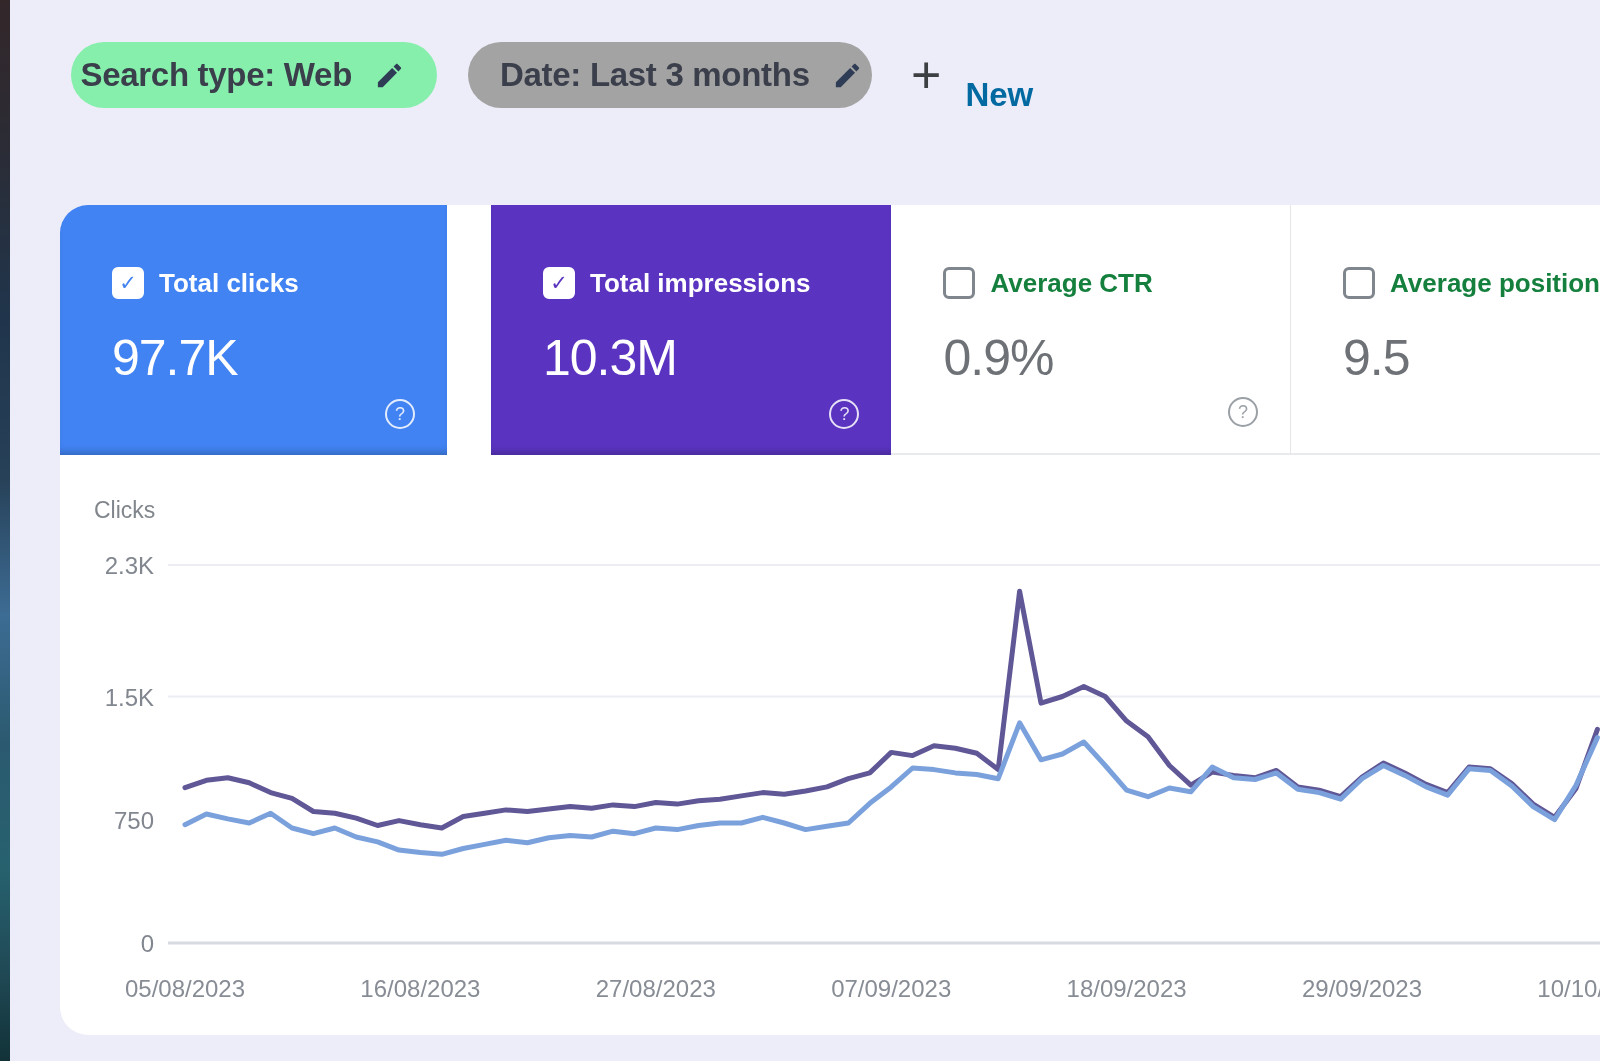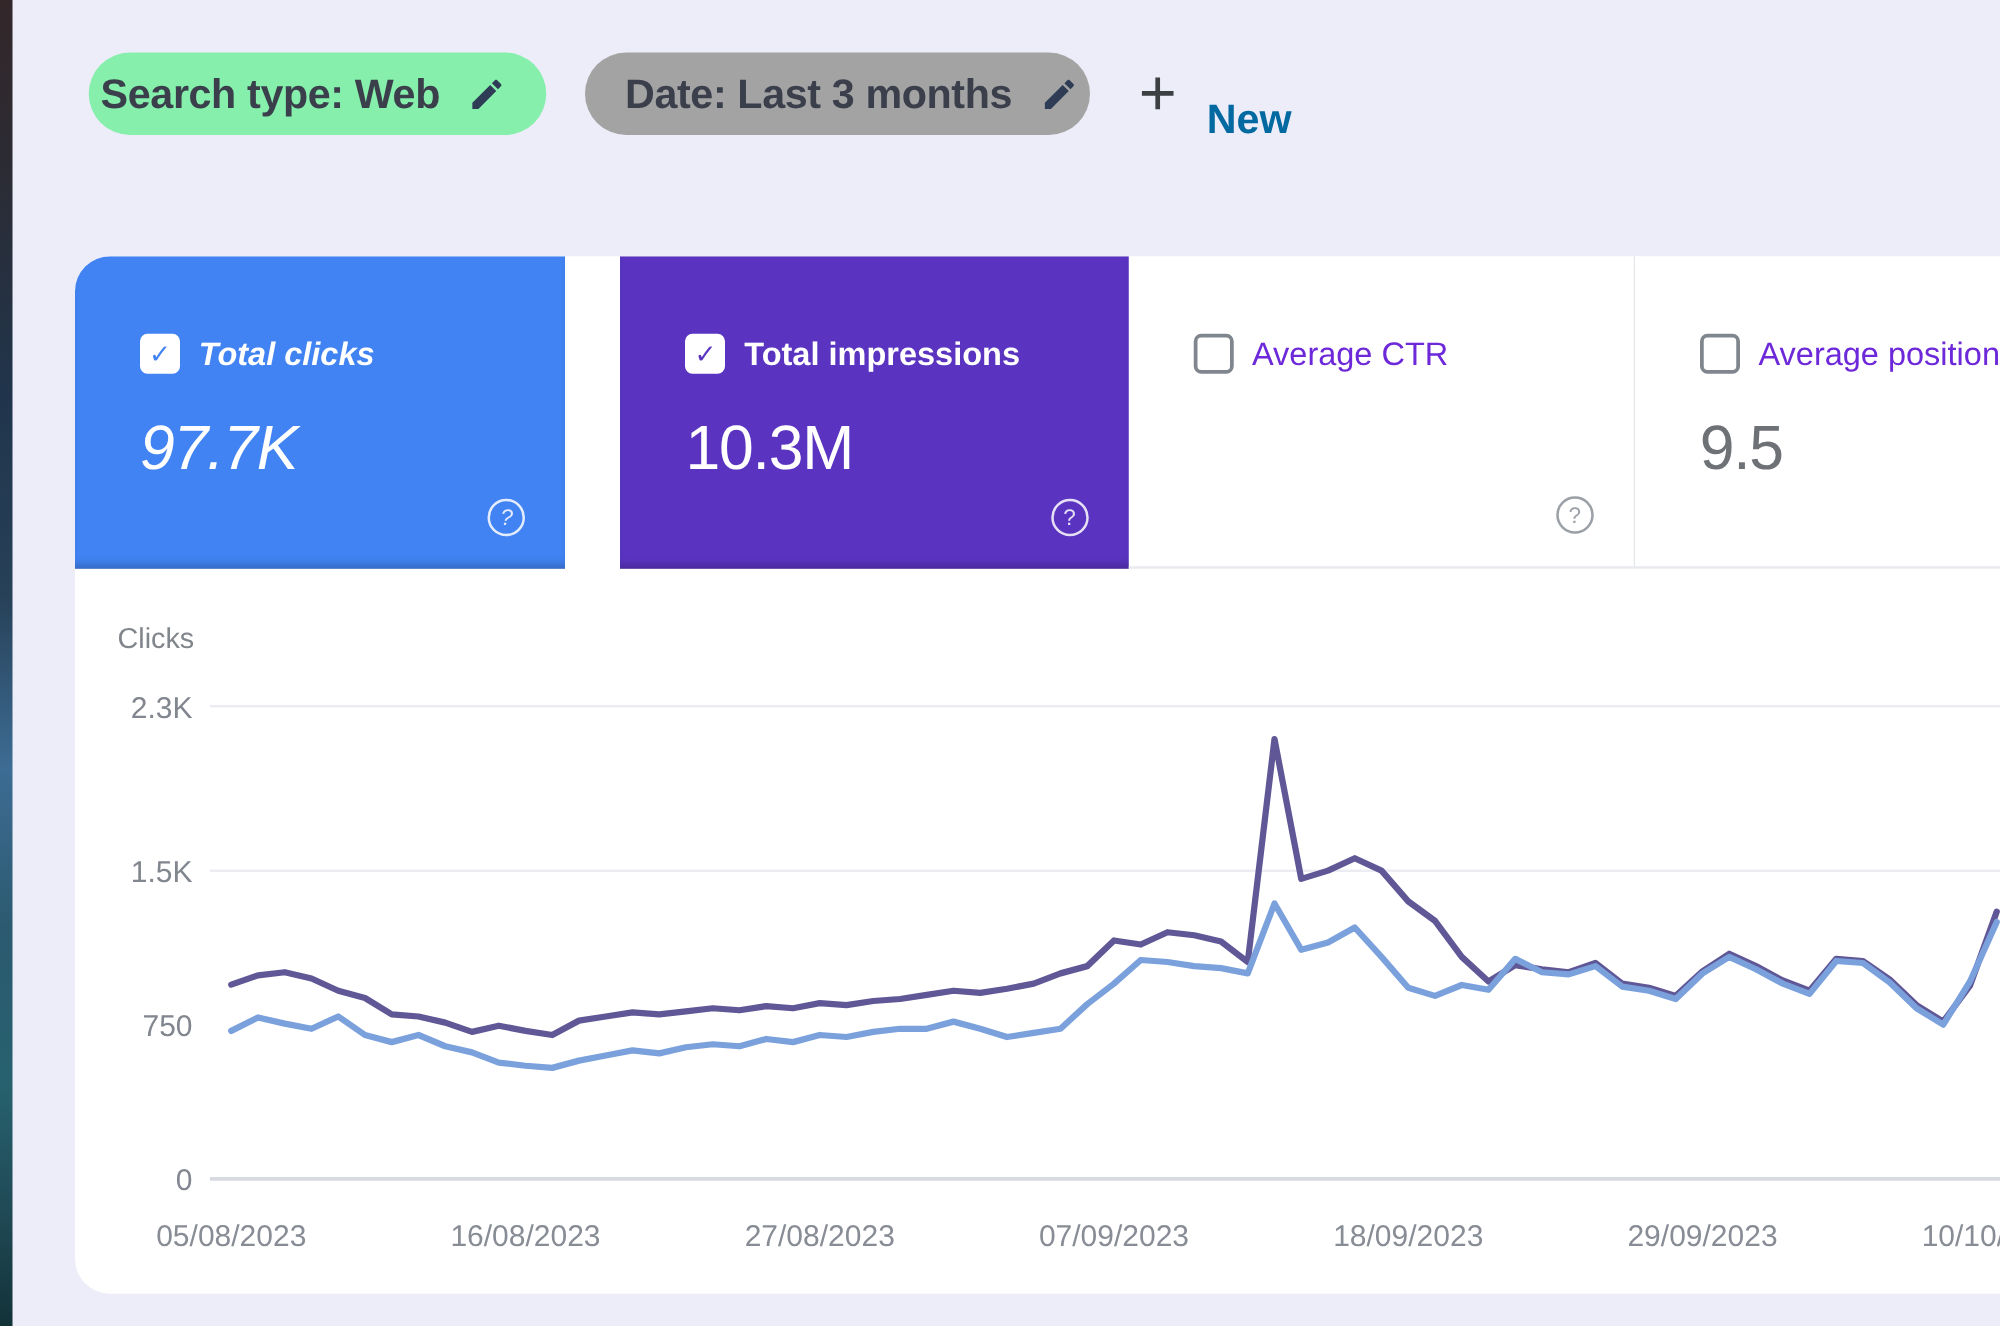--- a/index.html
+++ b/index.html
@@ -17,32 +17,32 @@
   .pencil{width:31px;height:31px;fill:#2e3c55;flex:none;}
   .new-btn{display:flex;align-items:center;gap:24px;margin-left:8px;background:none;border:none;
     cursor:pointer;padding:0;}
   .plus-glyph{font-size:52px;font-weight:400;color:#3c4043;line-height:1;}
   .new-label{font-size:33px;font-weight:700;color:#0369a1;margin-top:40px;}
   
   .dashboard{position:absolute;left:60px;top:205px;width:1540px;height:830px;background:#fff;
     border-radius:28px 0 0 28px;overflow:hidden;}
   .cards-row{height:250px;display:flex;}
   .metric-card{position:relative;box-sizing:border-box;padding:62px 0 0 52px;cursor:pointer;}
-  .card-0{width:398px;font-style:italic;}
+  .card-0{width:398px;}
   .card-1{width:412px;margin-left:44px;}
   .card-2{width:410px;border-bottom:2px solid #e9eaee;}
   .card-3{flex:1;border-left:1px solid #e4e6ea;border-bottom:2px solid #e9eaee;}
   .metric-card.colored{box-shadow:inset 0 -7px 7px -4px rgba(0,0,0,.22);}
   .check-row{display:flex;align-items:center;gap:15px;}
   .checkbox{width:26px;height:26px;border:3px solid #80868d;border-radius:6px;flex:none;
     display:flex;align-items:center;justify-content:center;font-size:21px;font-weight:700;}
   .colored .checkbox{border-color:#fff;}
   .checked .checkbox{background:#fff;}
   .checked .checkbox::after{content:"✓";color:var(--card-color,#5f6368);}
-  .metric-label{font-size:26px;font-weight:400;color:#6d28d9;white-space:nowrap;}
+  .metric-label{font-size:26px;font-weight:700;color:#15803d;white-space:nowrap;}
   .colored .metric-label{color:#fff;font-weight:700;}
   .metric-value{margin-top:30px;font-size:50px;font-weight:400;color:#6e7277;letter-spacing:-1px;}
   .colored .metric-value{color:#fff;}
   .help{position:absolute;right:32px;bottom:26px;width:26px;height:26px;border-radius:50%;
     border:2px solid #9aa0a6;color:#9aa0a6;display:flex;align-items:center;justify-content:center;
     font-size:18px;cursor:pointer;}
   .help::after{content:"?";}
   .colored .help{border-color:rgba(255,255,255,.85);color:rgba(255,255,255,.85);}
   
   .chart-area{position:relative;height:580px;}
@@ -95,20 +95,21 @@
       </div>
       <div class="metric-value">10.3M</div>
       <span class="help"></span>
     </div>
 
     <div class="metric-card card-2">
       <div class="check-row">
         <span class="checkbox"></span>
         <span class="metric-label">Average CTR</span>
       </div>
+      <div class="metric-value">0.9%</div>
       <span class="help"></span>
     </div>
 
     <div class="metric-card card-3">
       <div class="check-row">
         <span class="checkbox"></span>
         <span class="metric-label">Average position</span>
       </div>
       <div class="metric-value">9.5</div>
     </div>

